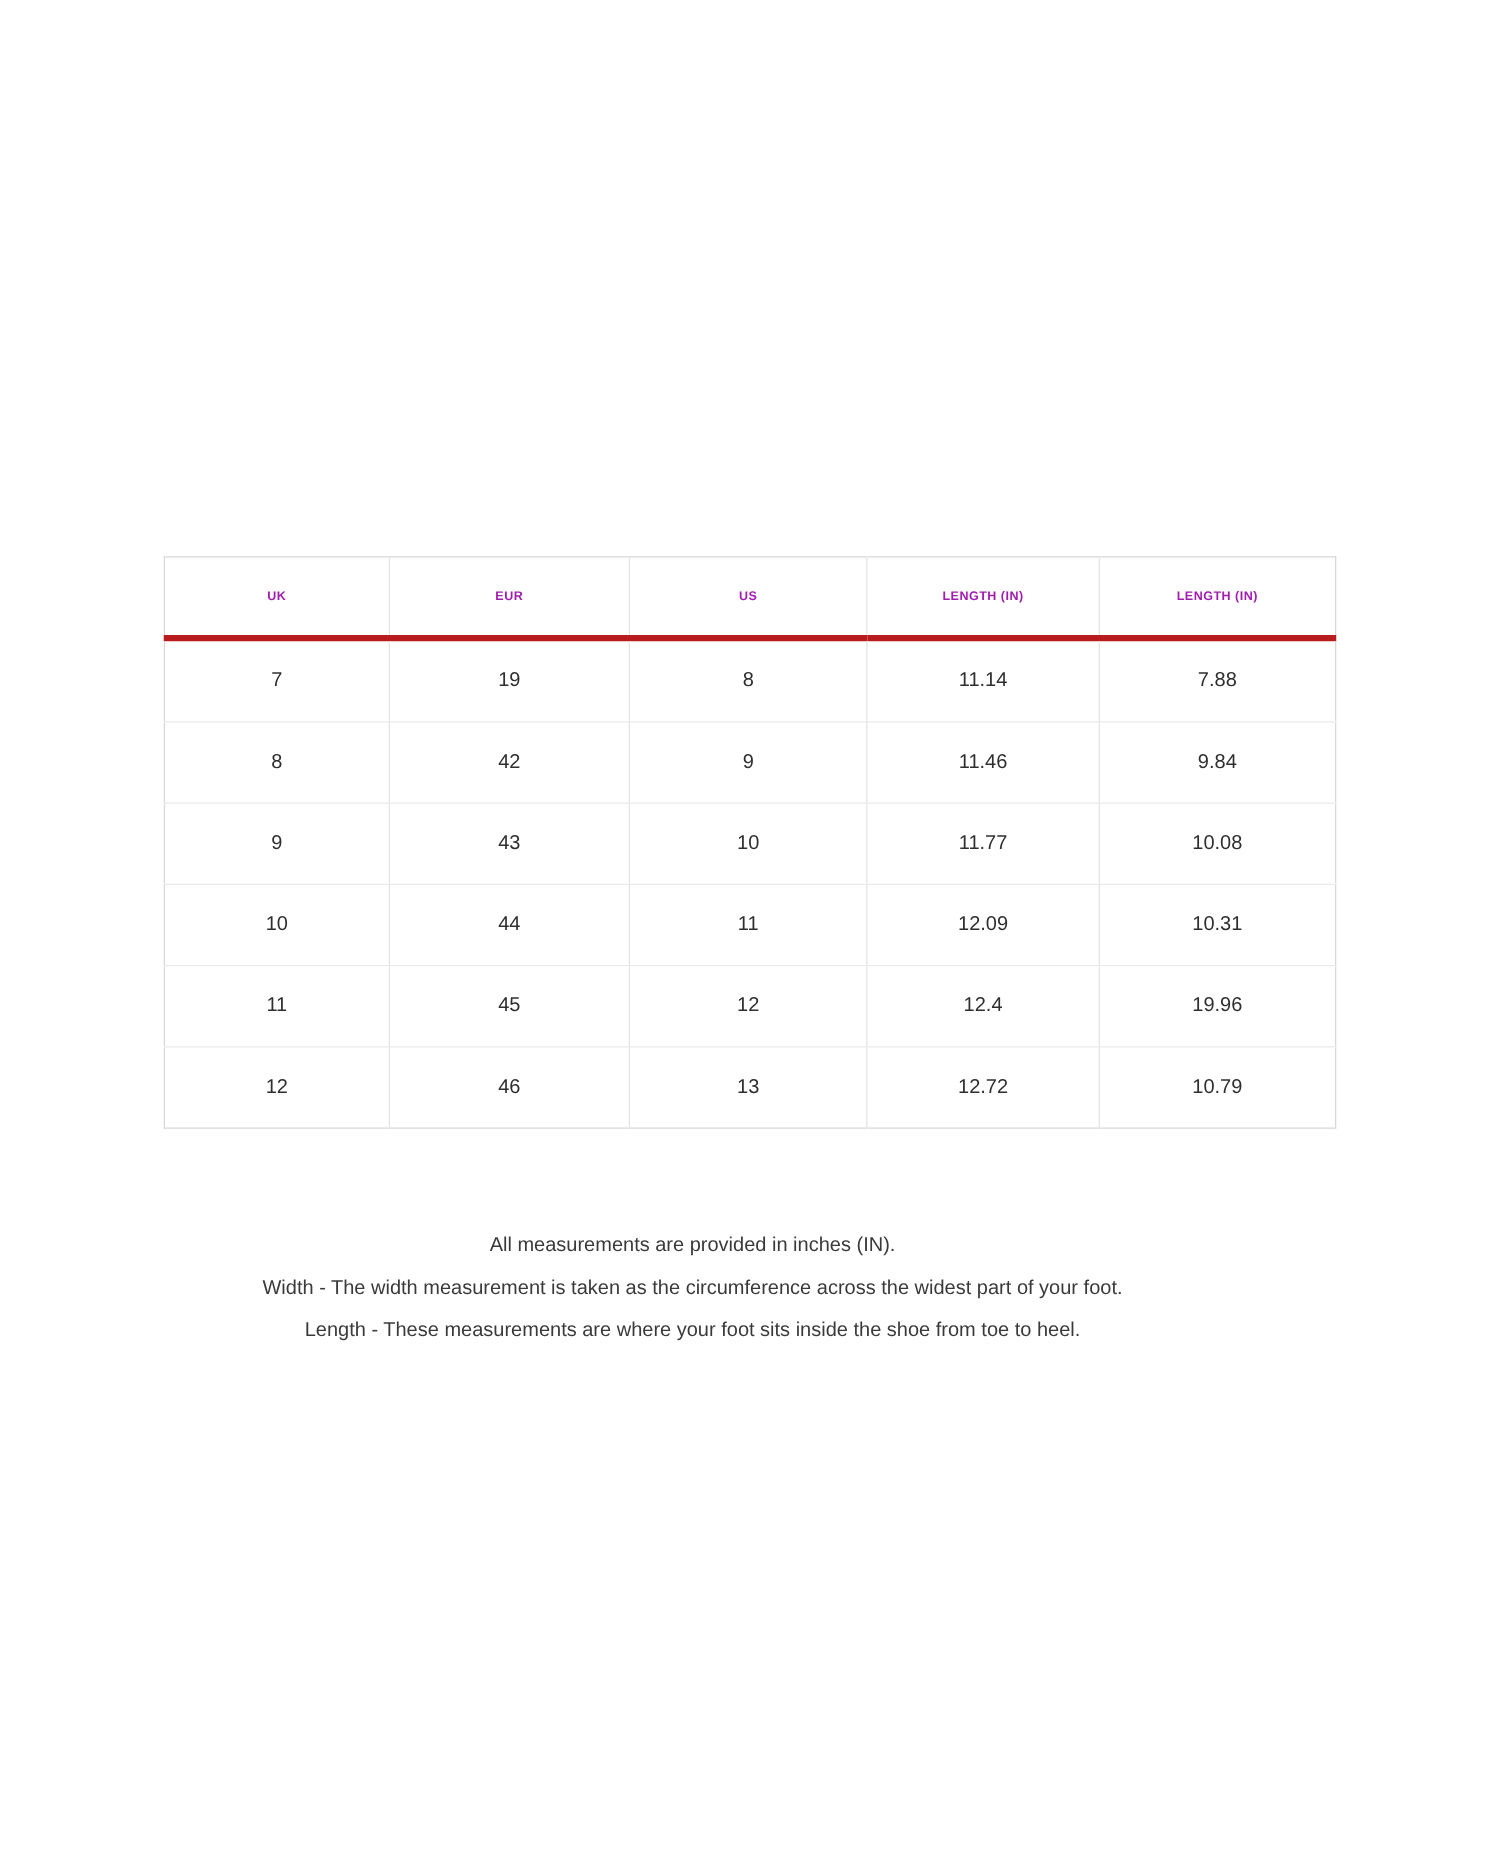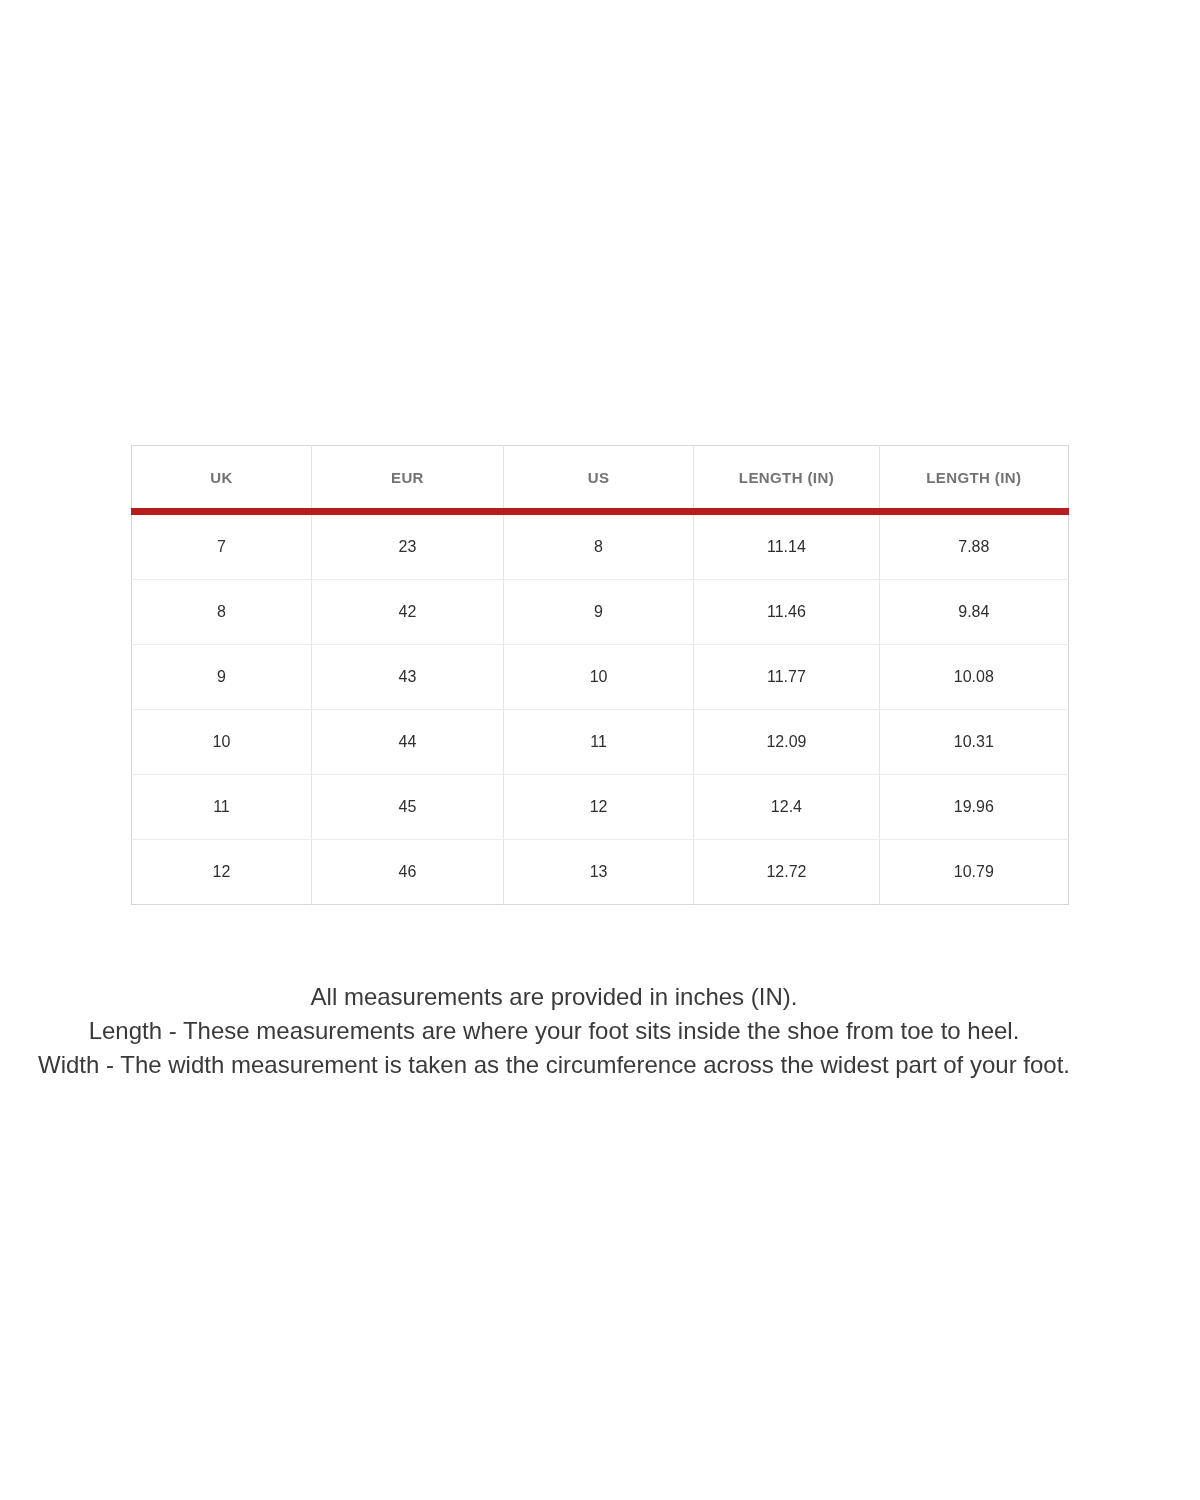--- a/index.html
+++ b/index.html
@@ -45,27 +45,27 @@
     border-bottom: 1px solid #eceaea;
     background: #ffffff;
   }
 
   table.size-table th:last-child,
   table.size-table td:last-child {
     border-right: none;
   }
 
   table.size-table thead th {
-    font-size: 15px;
+    font-size: 10px;
     font-weight: bold;
     letter-spacing: 0.4px;
-    color: #737373;
+    color: #a21caf;
     height: 62px;
     padding: 0 4px;
-    border-bottom: 7px solid #b91c1c;
+    border-bottom: 5px solid #b91c1c;
   }
 
   table.size-table tbody td {
     font-size: 16px;
     font-weight: 400;
     color: #2f2f2f;
     height: 64px;
     padding: 0 4px;
   }
 
@@ -80,21 +80,21 @@
   col.c-length { width: 19.8%; }
   col.c-width  { width: 20.2%; }
 
   
   .notes {
     position: absolute;
     left: 0;
     top: 980px;
     width: 1108px;
     text-align: center;
-    font-size: 24px;
+    font-size: 16px;
     line-height: 34px;
     color: #3a3a3a;
     font-weight: 400;
   }
   .notes p {
     margin: 0;
     padding: 0;
   }
 </style>
 </head>
@@ -116,21 +116,21 @@
           <th>UK</th>
           <th>EUR</th>
           <th>US</th>
           <th>LENGTH (IN)</th>
           <th>LENGTH (IN)</th>
         </tr>
       </thead>
       <tbody>
         <tr>
           <td>7</td>
-          <td>23</td>
+          <td>19</td>
           <td>8</td>
           <td>11.14</td>
           <td>7.88</td>
         </tr>
         <tr>
           <td>8</td>
           <td>42</td>
           <td>9</td>
           <td>11.46</td>
           <td>9.84</td>
@@ -162,17 +162,17 @@
           <td>13</td>
           <td>12.72</td>
           <td>10.79</td>
         </tr>
       </tbody>
     </table>
   </div>
 
   <div class="notes">
     <p>All measurements are provided in inches (IN).</p>
+    <p>Width - The width measurement is taken as the circumference across the widest part of your foot.</p>
     <p>Length - These measurements are where your foot sits inside the shoe from toe to heel.</p>
-    <p>Width - The width measurement is taken as the circumference across the widest part of your foot.</p>
   </div>
 
 </div>
 
 </body></html>

